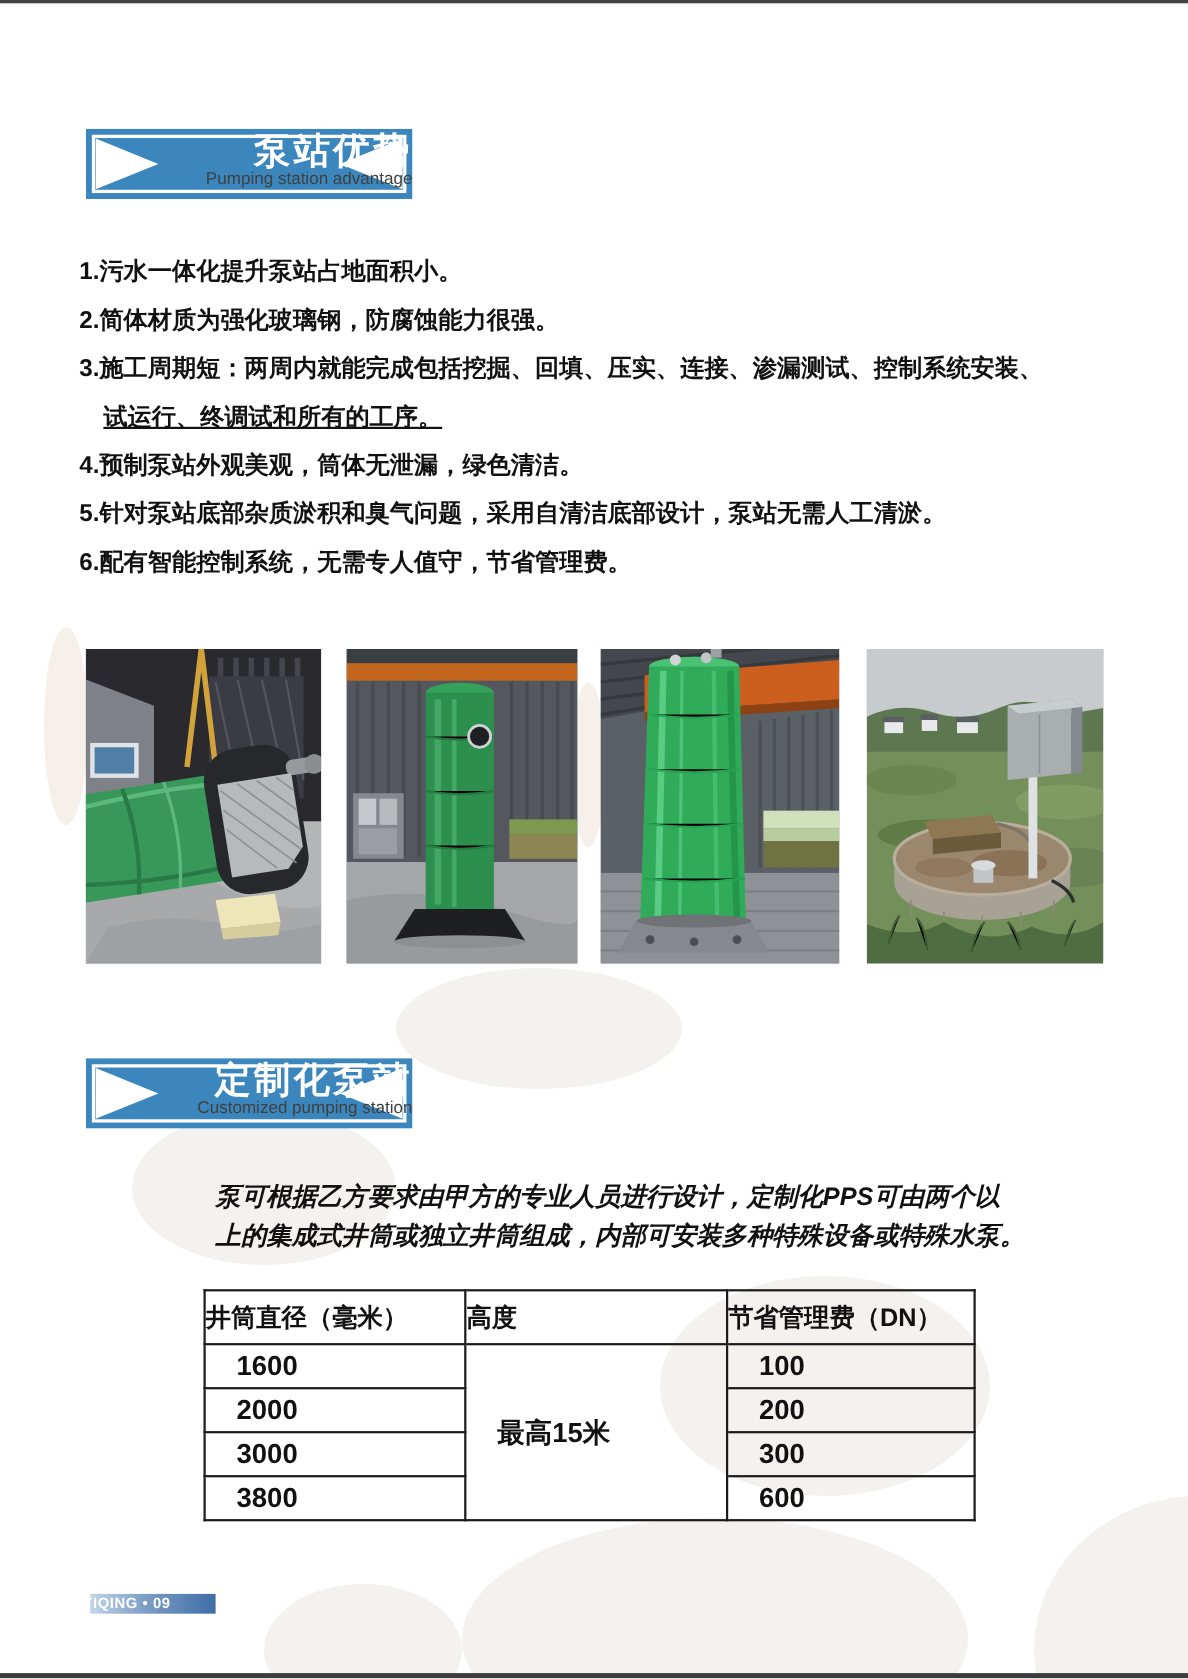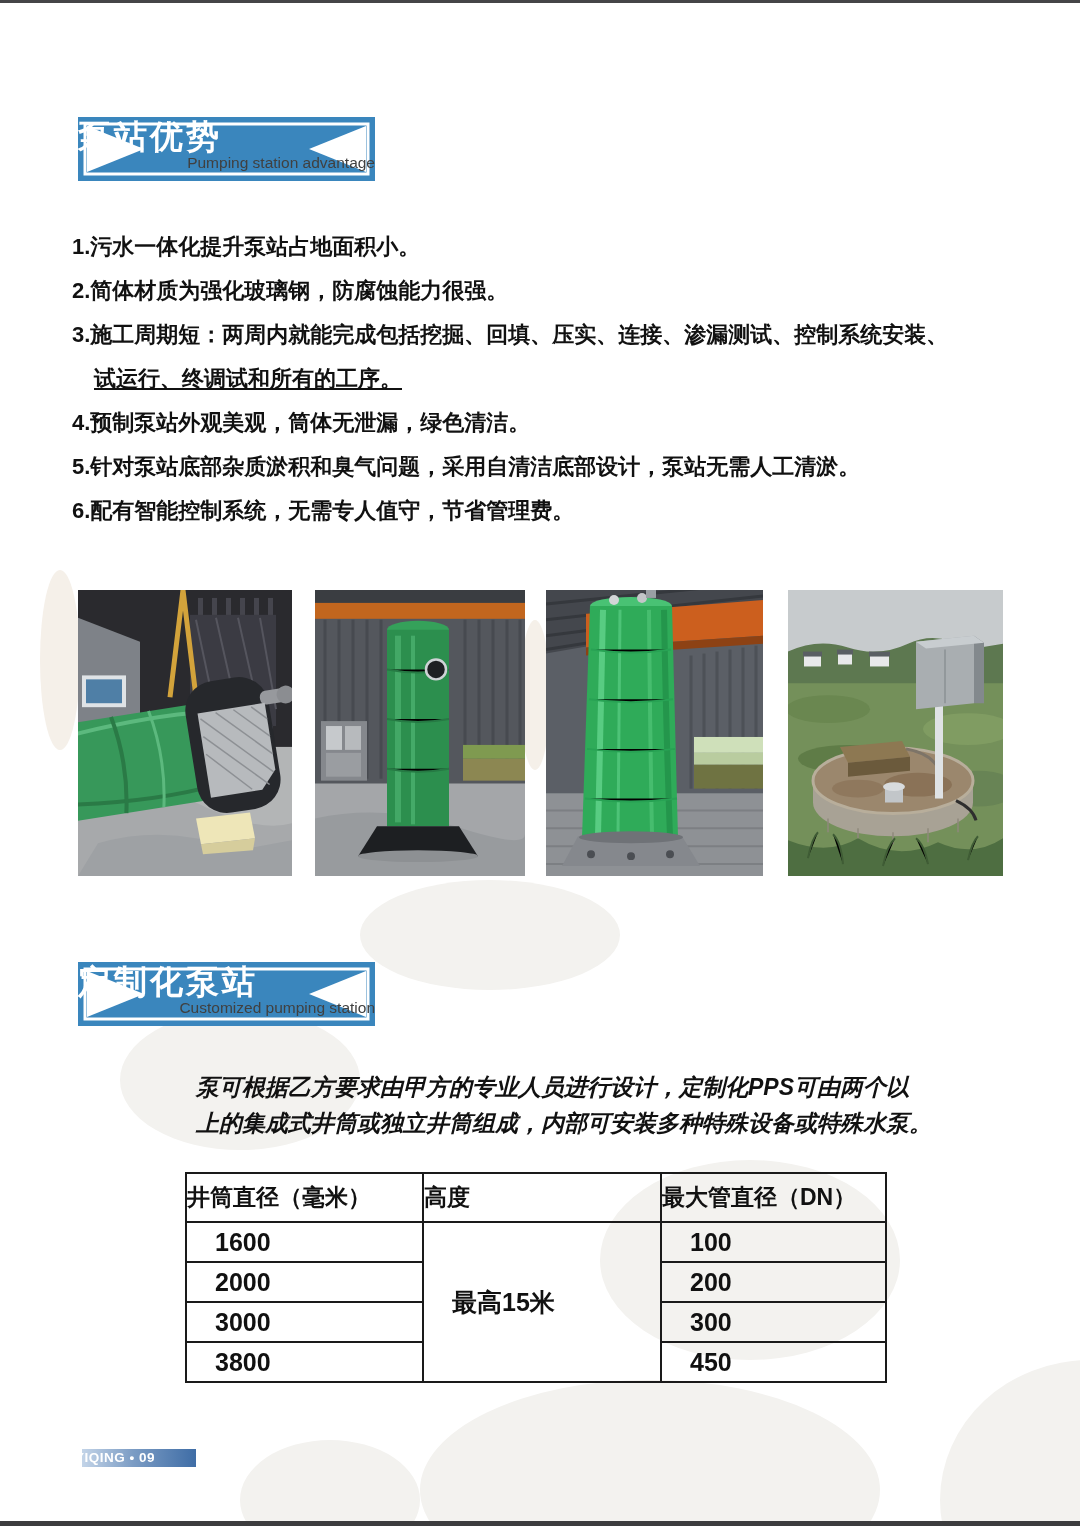--- a/index.html
+++ b/index.html
@@ -8,21 +8,21 @@
     overflow:hidden;font-family:"Liberation Sans","DejaVu Sans",sans-serif;color:#111111;
   }
   .edge-top{position:absolute;top:0;left:0;width:1080px;height:3px;background:#454547;}
   .edge-bottom{position:absolute;bottom:0;left:0;width:1080px;height:5px;background:#3c3c3e;}
 
   .blob{position:absolute;background:#f3f2ef;border-radius:50%;}
   .blob.warm{background:#f5f0e9;}
 
   .banner{position:absolute;left:78px;width:297px;height:64px;}
   .banner svg{position:absolute;left:0;top:0;width:100%;height:100%;}
-  .banner-title{position:absolute;top:2px;left:0;right:0;text-align:left;
+  .banner-title{position:absolute;top:2px;left:0;right:0;text-align:right;
     font-size:33px;font-weight:700;color:#ffffff;letter-spacing:3px;line-height:36px;}
   .banner-sub{position:absolute;top:37px;left:0;right:0;text-align:right;
     font-size:15.5px;color:#404040;line-height:18px;}
 
   .adv-list{position:absolute;left:72px;top:225px;width:980px;}
   .adv-line{height:44px;line-height:44px;font-size:22px;font-weight:600;white-space:nowrap;}
   .adv-line.cont{padding-left:22px;text-decoration:underline;}
 
   .photo{position:absolute;top:590px;height:286px;overflow:hidden;background:#9aa0a4;}
   .photo svg{display:block;width:100%;height:100%;}
@@ -302,38 +302,38 @@
   <table class="spec">
     <colgroup>
         <col style="width:237px">
         <col style="width:238px">
         <col style="width:225px">
       </colgroup>
     <tbody>
       <tr>
         <th>井筒直径（毫米）</th>
         <th>高度</th>
-        <th>最大管直径（DN）</th>
+        <th>节省管理费（DN）</th>
       </tr>
       <tr>
         <td>1600</td>
         <td class="merged" rowspan="4">最高15米</td>
         <td>100</td>
       </tr>
       <tr>
         <td>2000</td>
         <td>200</td>
       </tr>
       <tr>
         <td>3000</td>
         <td>300</td>
       </tr>
       <tr>
         <td>3800</td>
-        <td>450</td>
+        <td>600</td>
       </tr>
     </tbody>
   </table>
 
   <div class="footer-bar">
     <span>YIQING • 09</span>
   </div>
 
   <div class="edge-bottom"></div>
 </div>

